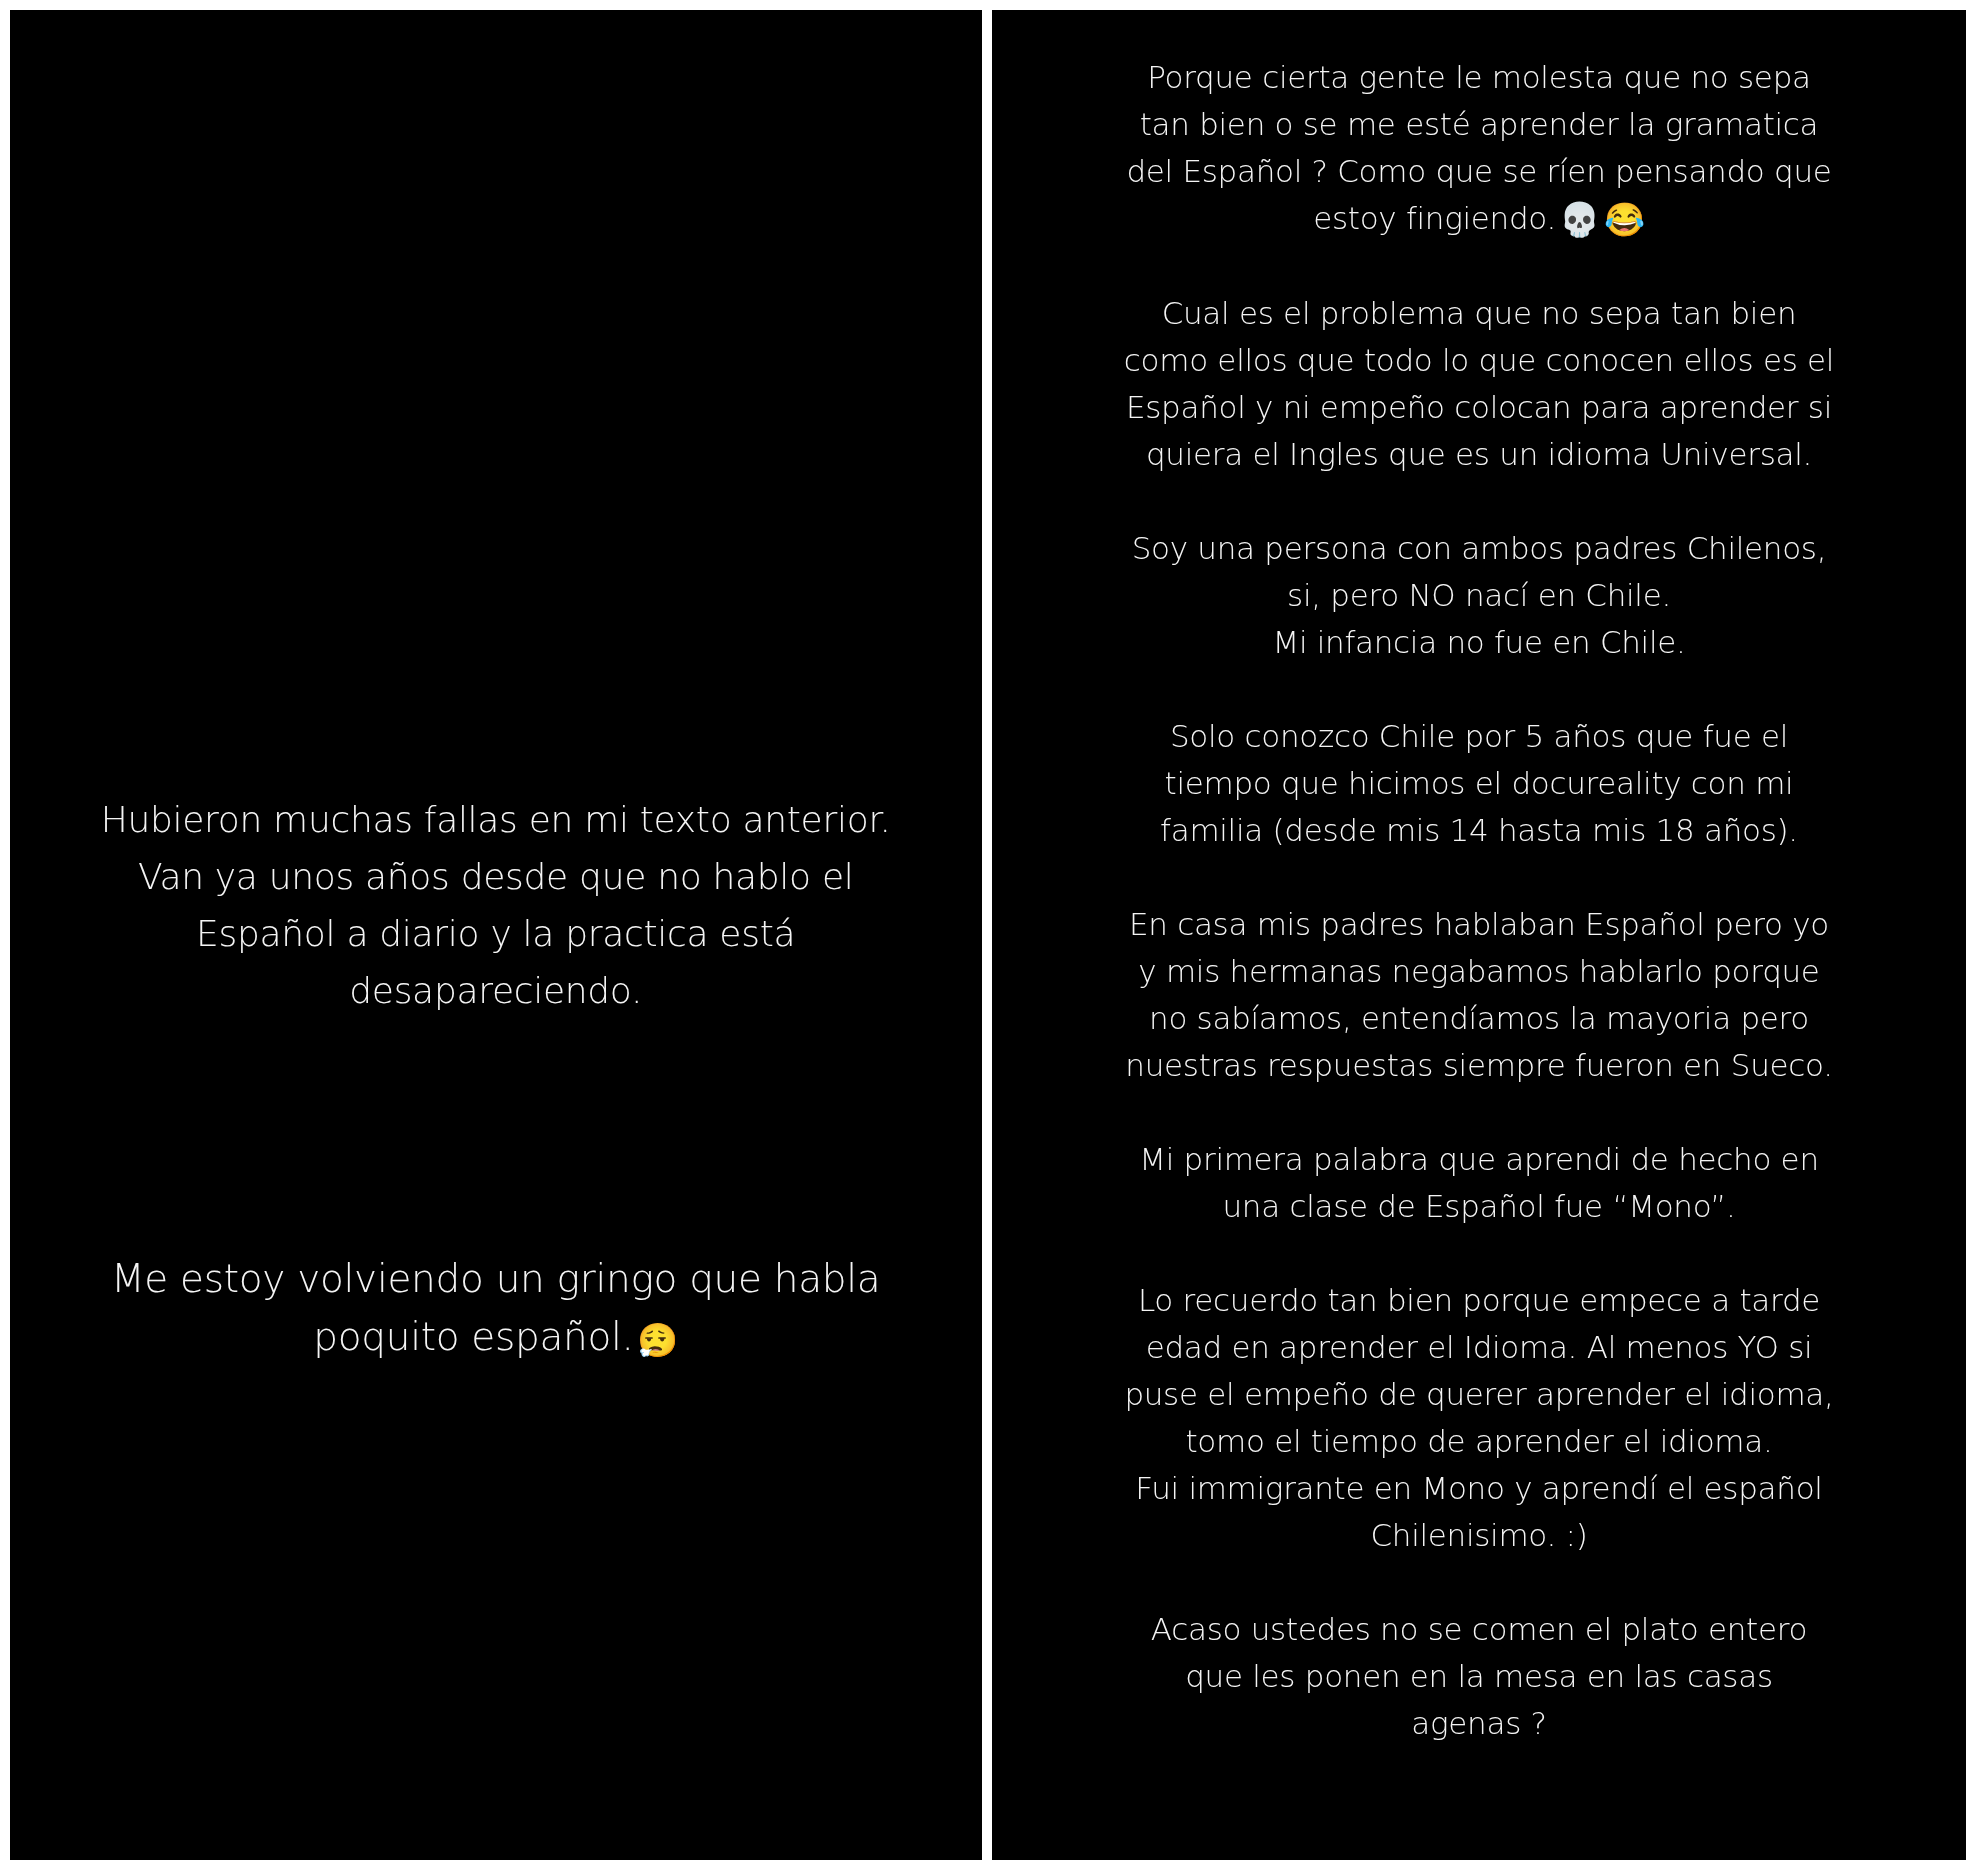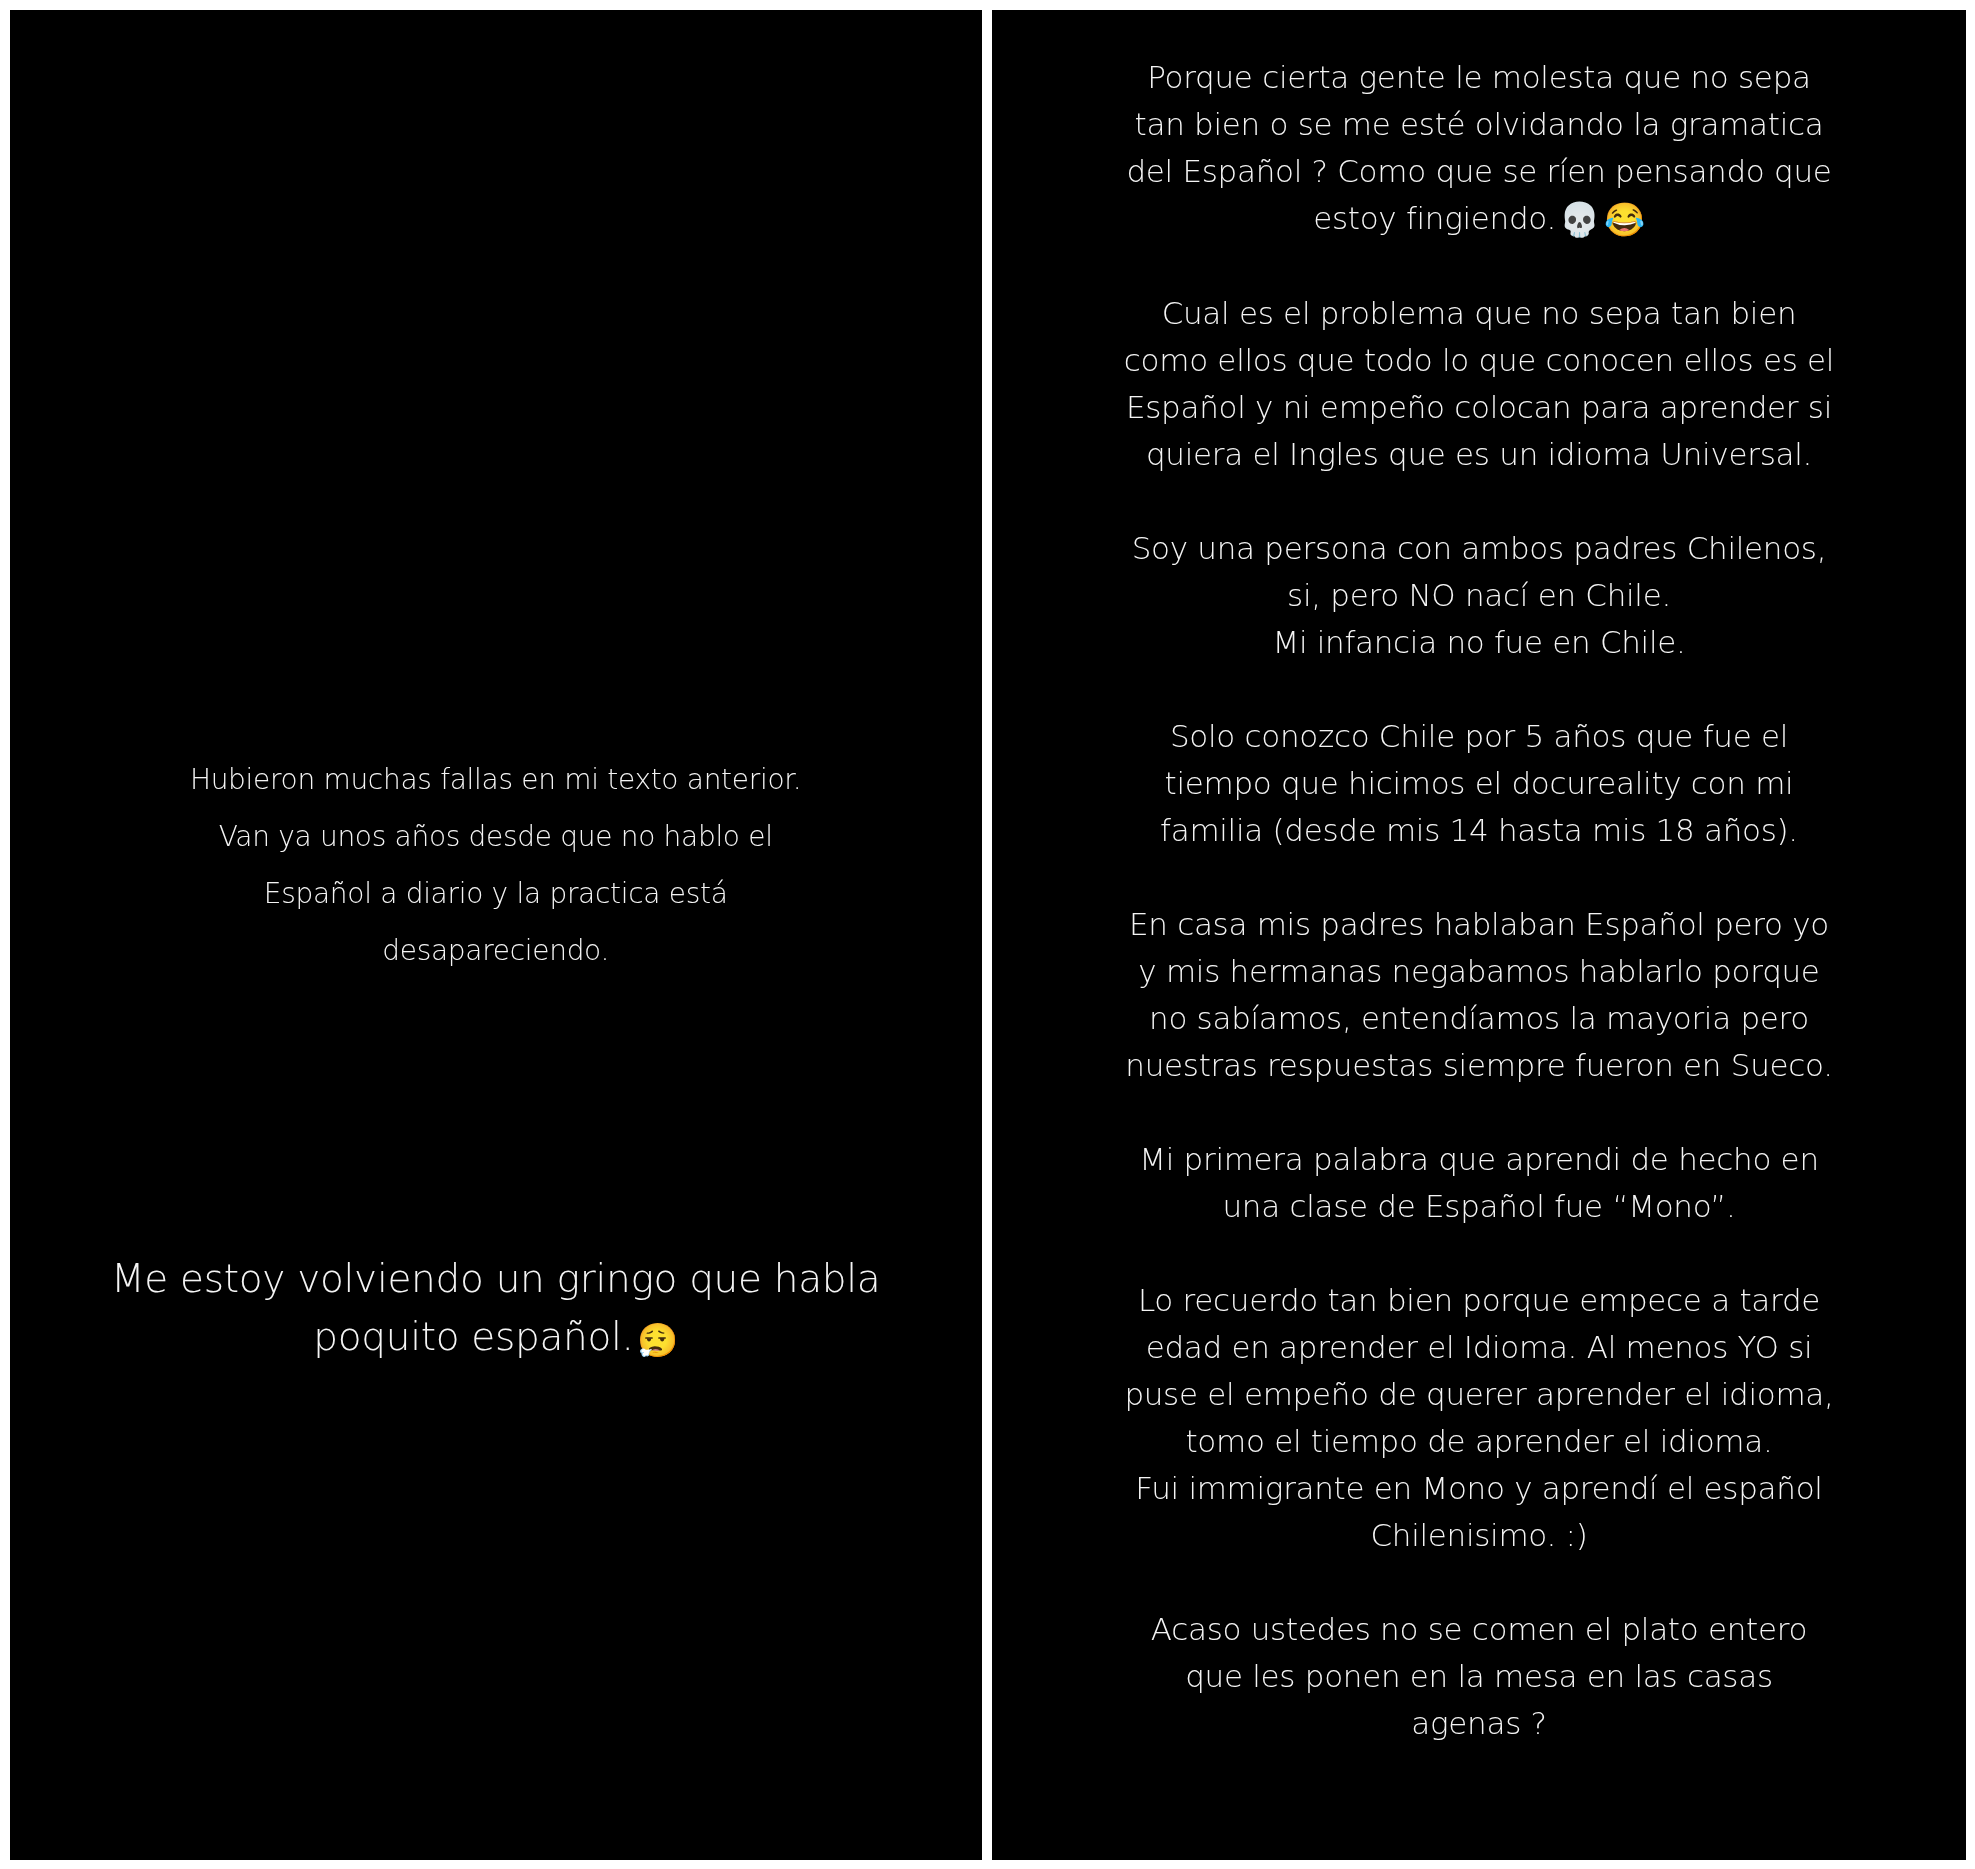--- a/index.html
+++ b/index.html
@@ -39,22 +39,22 @@
       right: 0;
       font-weight: 300;
       letter-spacing: -0.3px;
     }
     .line {
       display: block;
       white-space: nowrap;
     }
     
     #left-block-1 {
-      top: 741px;
-      font-size: 28px;
+      top: 781px;
+      font-size: 36px;
       line-height: 57px;
     }
     #left-block-2 {
       top: 1240px;
       font-size: 39px;
       line-height: 58px;
     }
     
     #right-content {
       top: 44px;
@@ -85,21 +85,21 @@
     <span class="line">Me estoy volviendo un gringo que habla</span>
     <span class="line"><span>poquito español.</span><span class="emoji">😮‍💨</span></span>
   </div>
 </div>
 
 <div id="panel-right" class="panel">
   <div id="right-content" class="block">
 
     <div class="para">
       <span class="line">Porque cierta gente le molesta que no sepa</span>
-      <span class="line">tan bien o se me esté olvidando la gramatica</span>
+      <span class="line">tan bien o se me esté aprender la gramatica</span>
       <span class="line">del Español ? Como que se ríen pensando que</span>
       <span class="line"><span>estoy fingiendo.</span><span class="emoji">💀</span><span class="emoji">😂</span></span>
     </div>
 
     <div class="para">
       <span class="line">Cual es el problema que no sepa tan bien</span>
       <span class="line">como ellos que todo lo que conocen ellos es el</span>
       <span class="line">Español y ni empeño colocan para aprender si</span>
       <span class="line">quiera el Ingles que es un idioma Universal.</span>
     </div>

